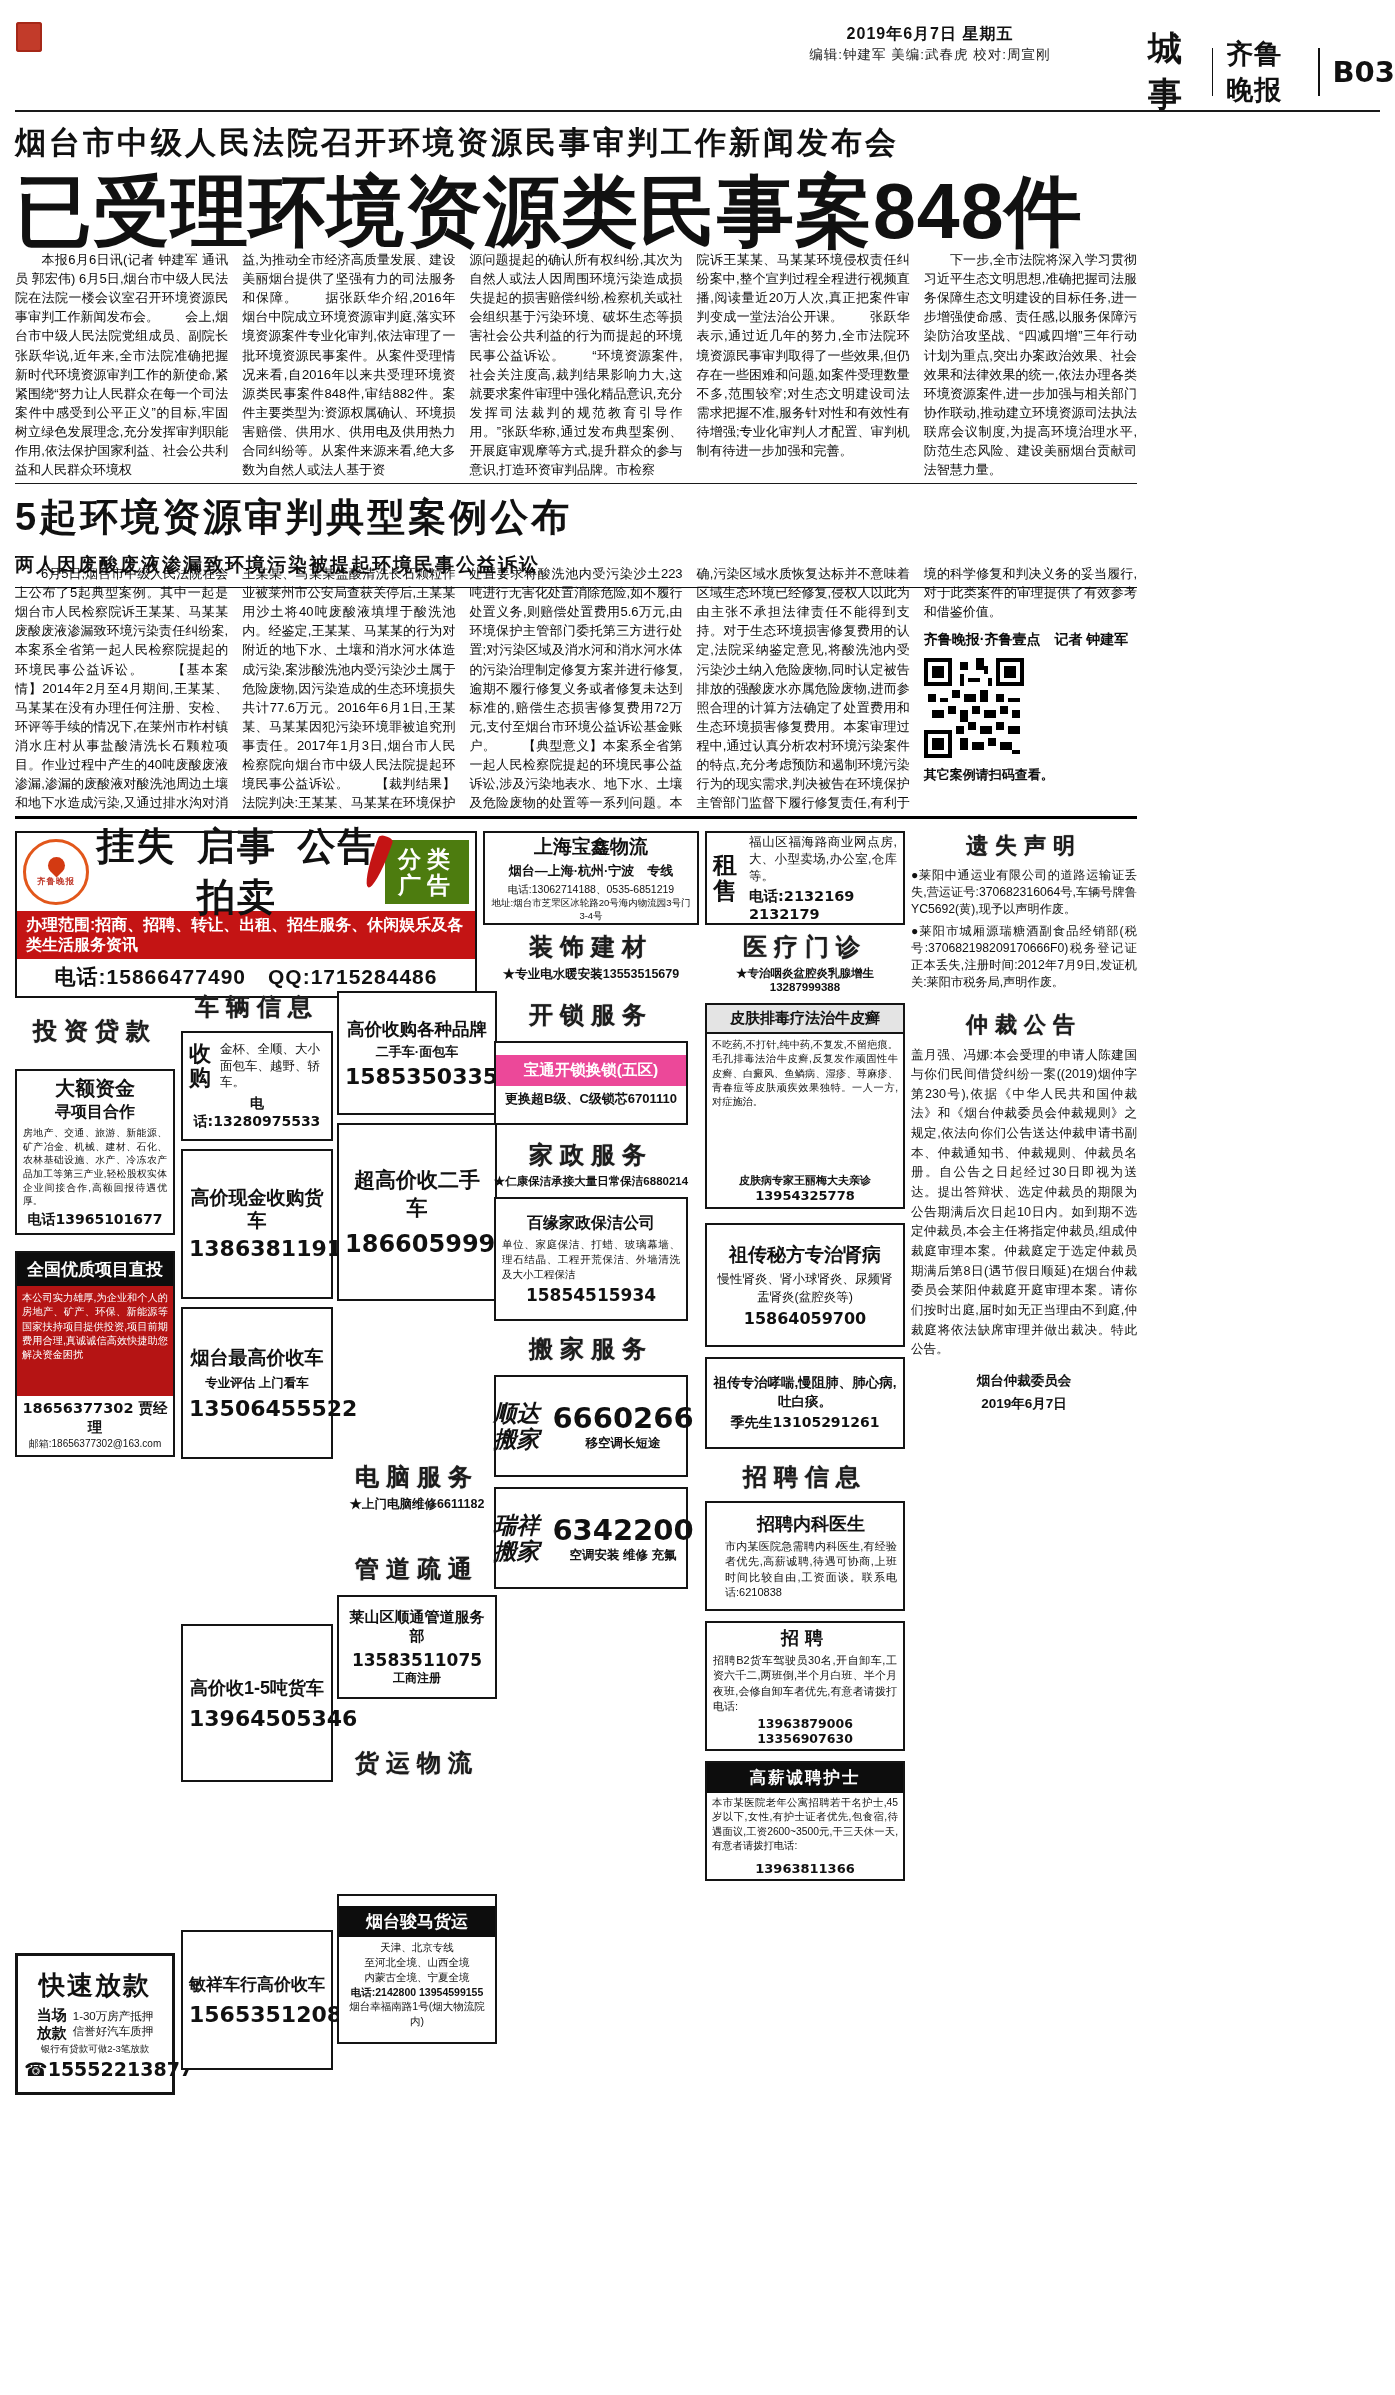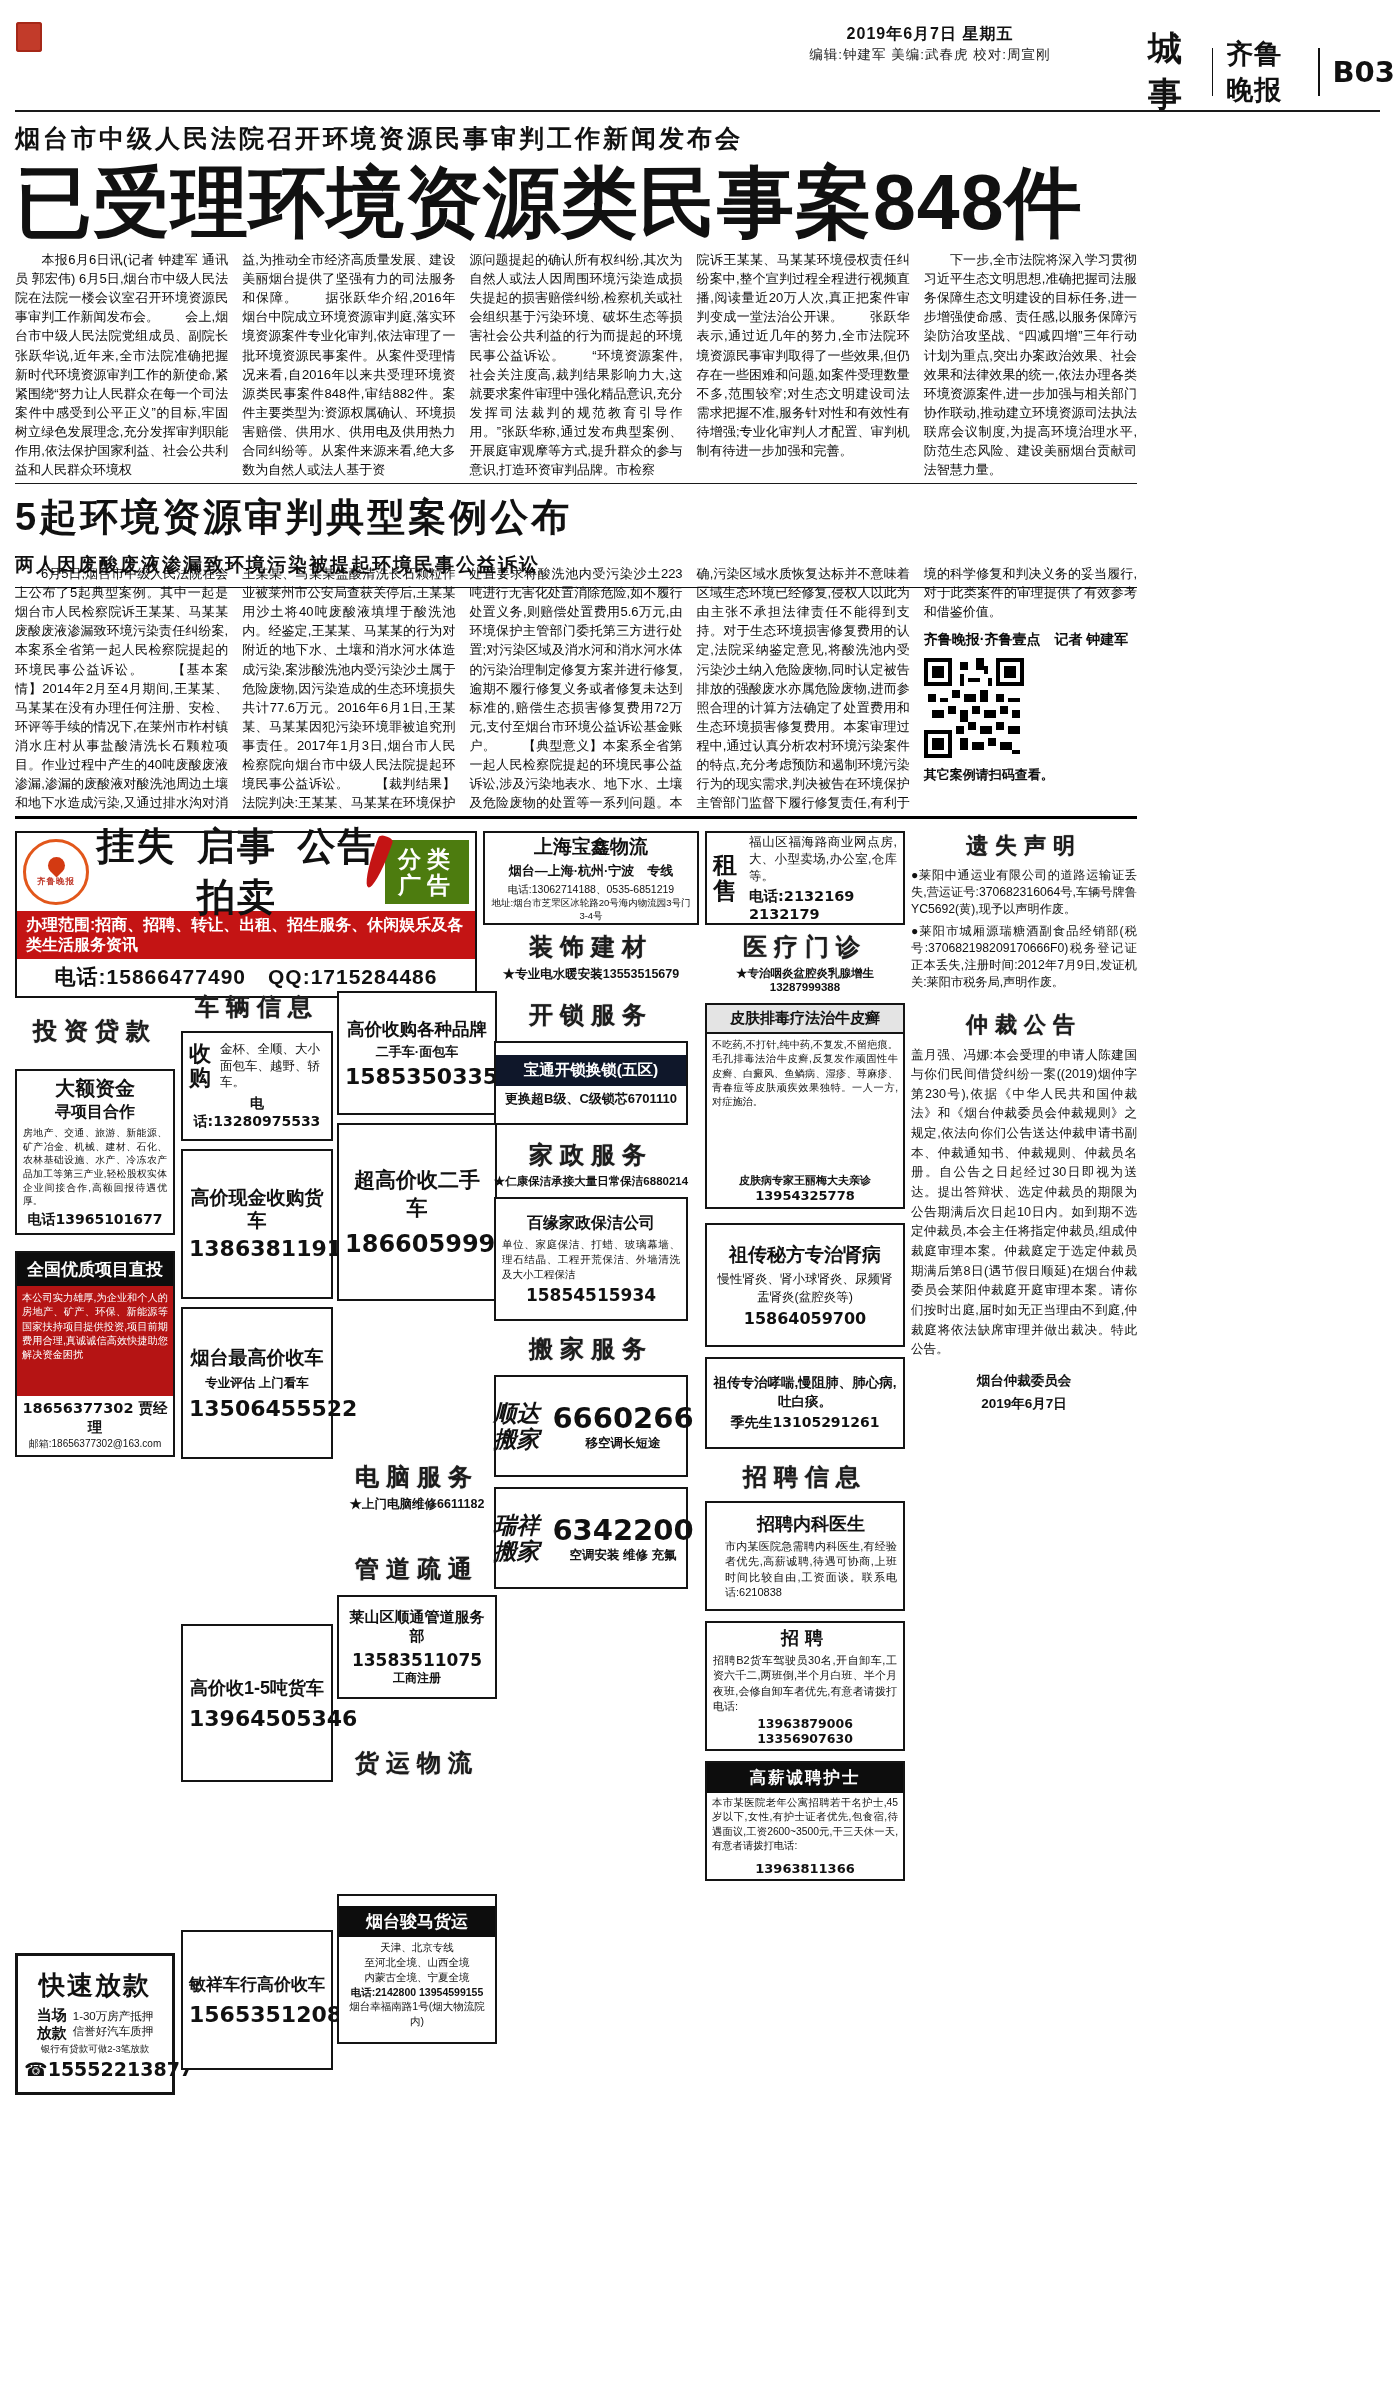--- a/index.html
+++ b/index.html
@@ -11,21 +11,21 @@
   .seal{width:26px;height:30px;background:#c23b2a;border-radius:3px;box-shadow:inset 0 0 0 2px #a52818;}
   .mast-center{text-align:center;line-height:1.45;}
   .mast-date{font-size:16px;font-weight:700;letter-spacing:1px;}
   .mast-editors{font-size:13.5px;letter-spacing:1px;color:#222;}
   .mast-right{display:flex;align-items:center;gap:13px;}
   .mast-section{font-size:34px;font-weight:900;letter-spacing:2px;}
   .vbar{width:2px;height:48px;background:#111;}
   .mast-brand{font-family:"DejaVu Serif",serif;font-size:27px;font-weight:900;letter-spacing:1px;}
   .mast-pageno{font-size:29px;font-weight:800;font-family:"DejaVu Sans",sans-serif;}
   
-  .kicker{font-size:25px;font-weight:800;letter-spacing:3px;}
+  .kicker{font-size:31px;font-weight:800;letter-spacing:3px;}
   .headline1{margin-top:8px;font-size:77px;font-weight:900;letter-spacing:1px;line-height:1.02;white-space:nowrap;}
   .art-body{display:flex;gap:14px;text-align:justify;overflow:hidden;}
   .art-col{flex:1;font-size:13px;line-height:1.47;color:#0b0b0b;}
   .headline2{font-size:38px;font-weight:900;letter-spacing:3px;}
   .subhead{margin-top:9px;font-size:19px;font-weight:700;letter-spacing:2px;padding-bottom:9px;border-bottom:1.5px solid #111;}
   .byline{margin-top:8px;font-size:14px;font-weight:700;line-height:1.5;}
   .qr{width:100px;height:100px;margin-top:8px;display:block;}
   .qr-caption{margin-top:7px;font-size:13px;font-weight:700;}
   
   .ads{position:absolute;left:15px;top:816px;width:1122px;height:1572px;border-top:3px solid #000;}
@@ -301,21 +301,21 @@
       </div>
     </div>
 
     <div class="col" style="left:467px;top:112px;width:218px;">
       <span class="cal">装饰建材</span>
       <div class="starline">★专业电水暖安装13553515679</div>
 
       <span class="cal" style="margin-top:16px;">开锁服务</span>
 
       <div class="box" style="height:84px;margin-top:10px;margin-left:12px;margin-right:12px;padding:0;">
-        <div style="background:#0f172a;color:#fff;font-size:15.5px;font-weight:900;padding:5px 0;">宝通开锁换锁(五区)</div>
+        <div style="background:#ec4899;color:#fff;font-size:15.5px;font-weight:900;padding:5px 0;">宝通开锁换锁(五区)</div>
         <div style="font-size:13px;font-weight:800;padding:4px;">更换超B级、C级锁芯6701110</div>
       </div>
 
       <span class="cal" style="margin-top:14px;">家政服务</span>
       <div class="starline" style="font-size:11.5px;">★仁康保洁承接大量日常保洁6880214</div>
 
       <div class="box" style="height:124px;margin-top:8px;margin-left:12px;margin-right:12px;">
         <div style="font-size:16px;font-weight:900;">百缘家政保洁公司</div>
         <div class="tiny" style="margin-top:3px;">单位、家庭保洁、打蜡、玻璃幕墙、理石结晶、工程开荒保洁、外墙清洗及大小工程保洁</div>
         <div class="phone" style="font-size:17px;margin-top:3px;">15854515934</div>

